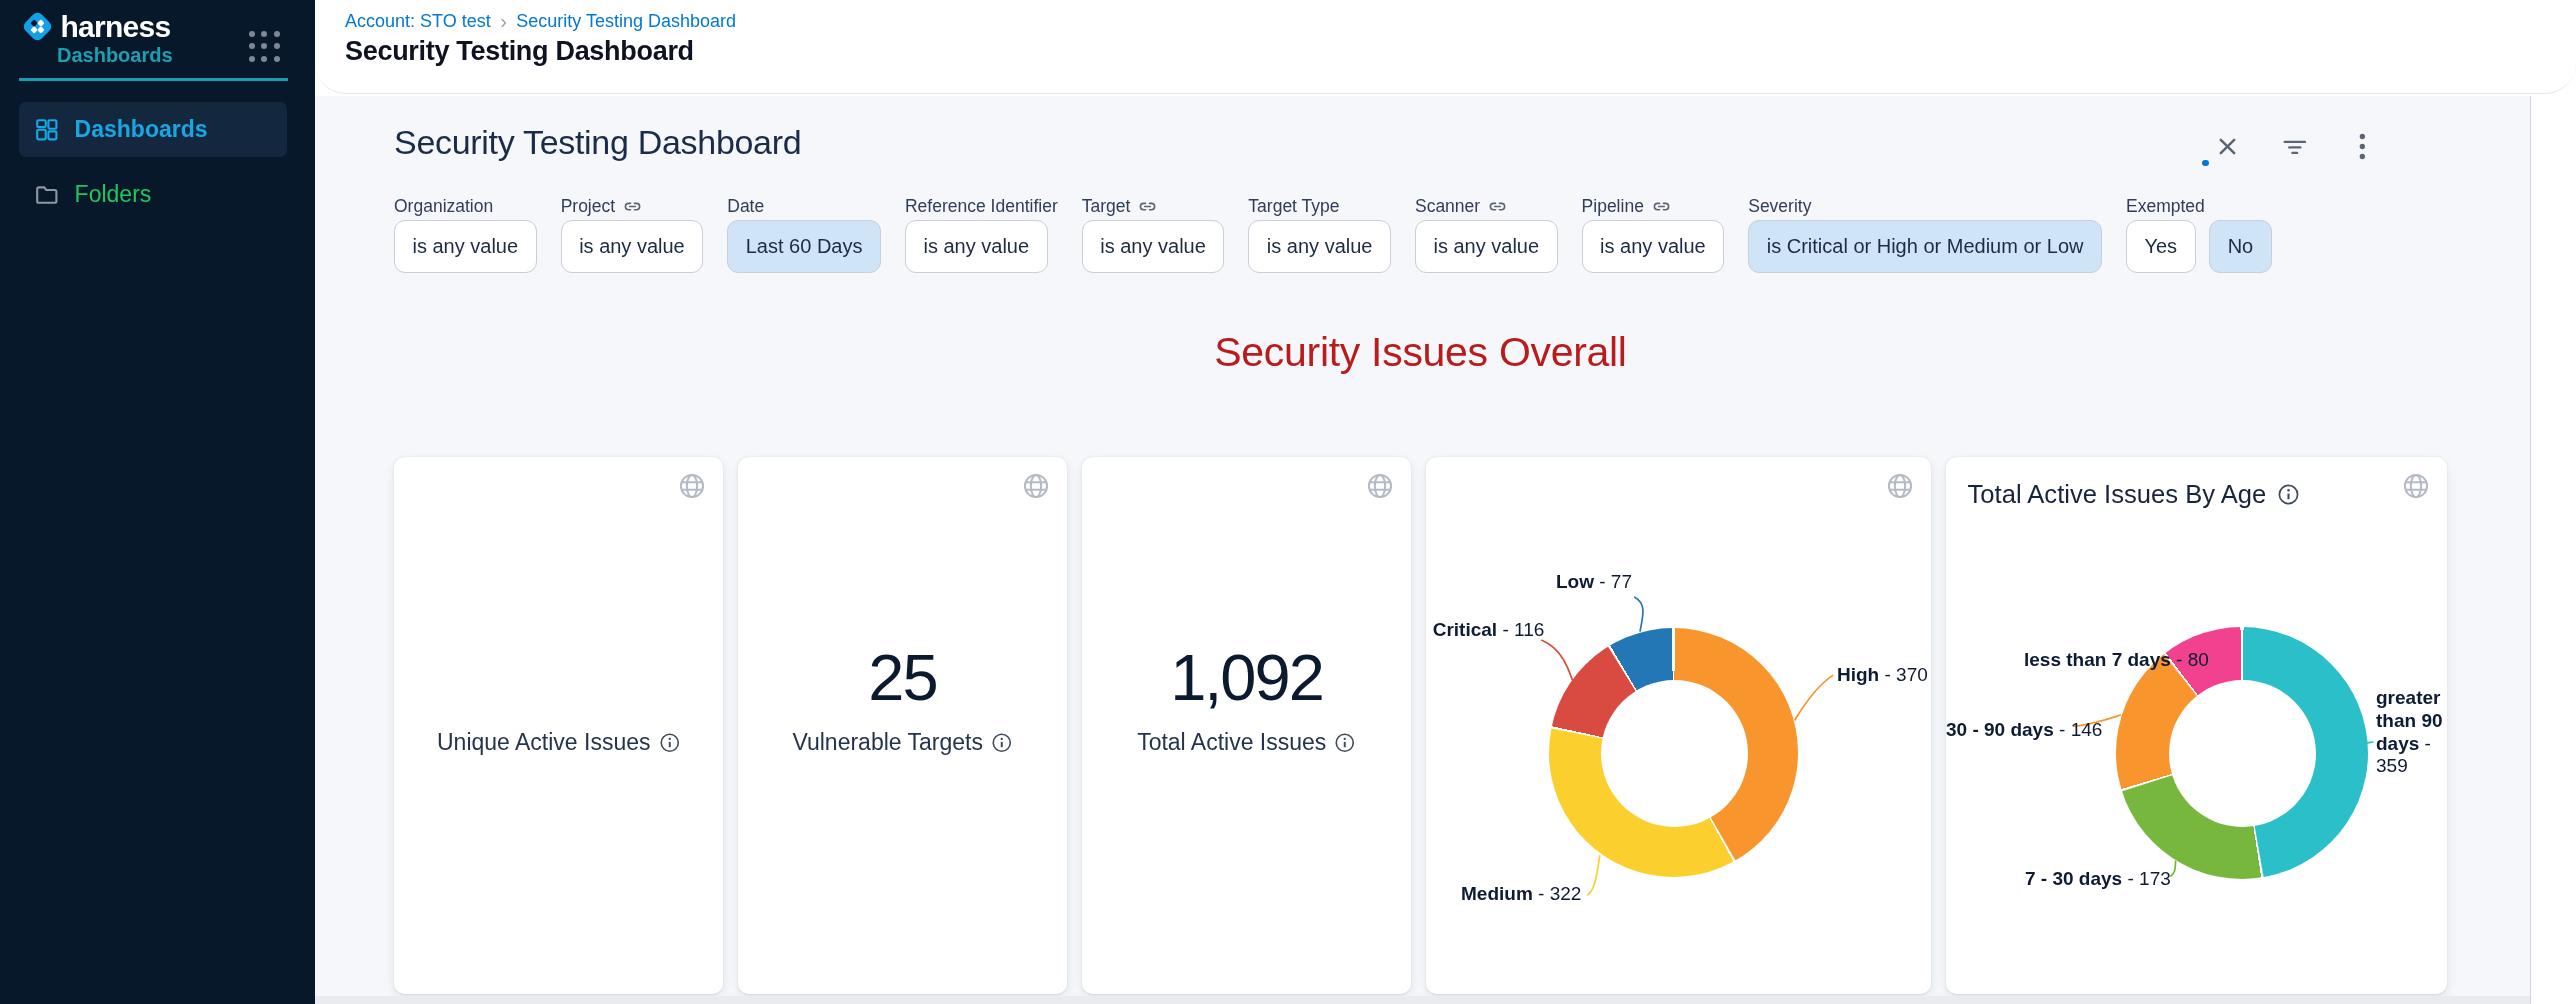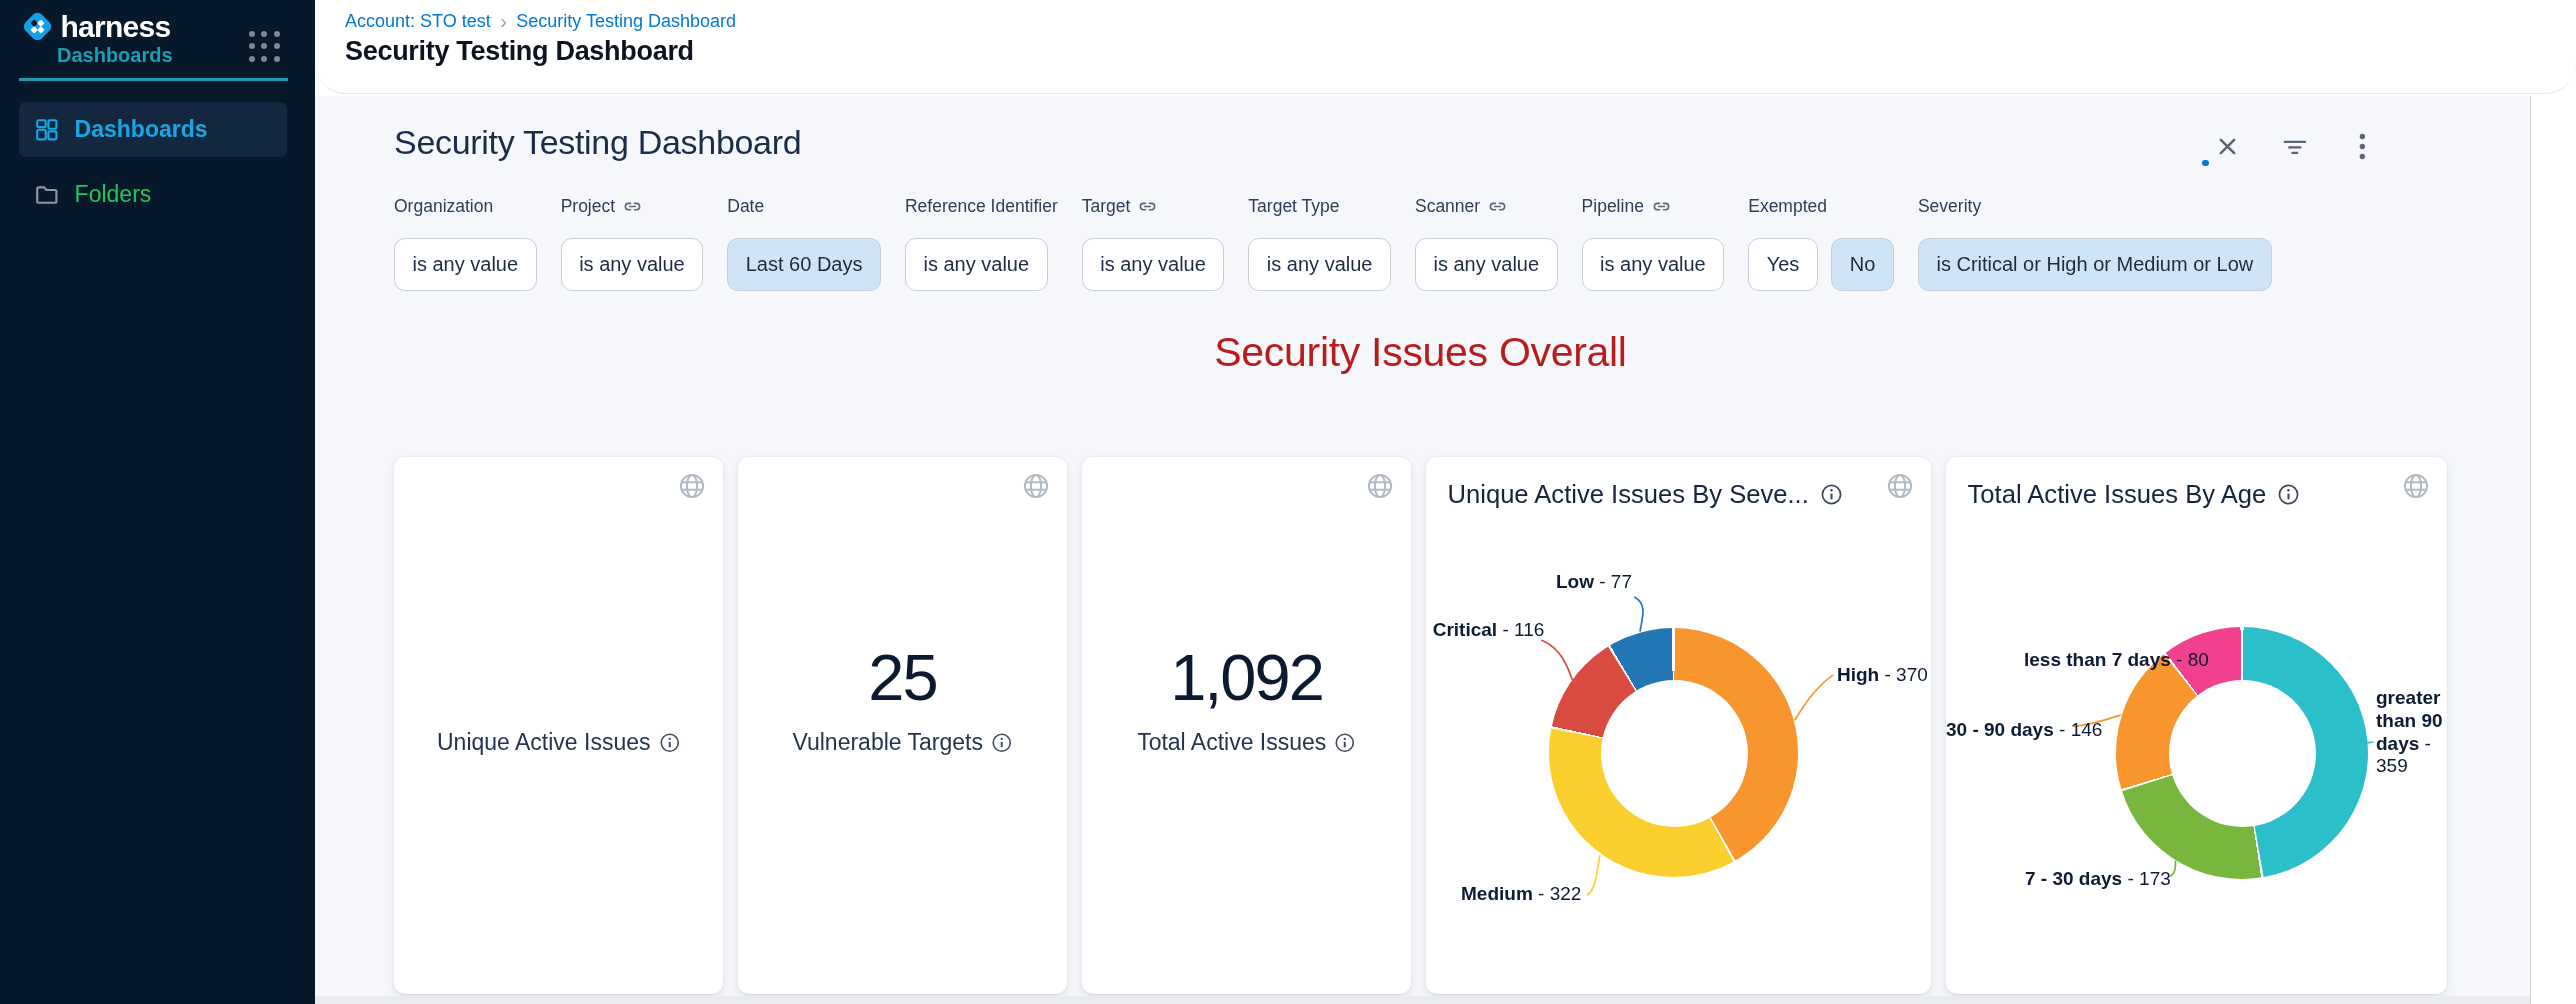--- a/index.html
+++ b/index.html
@@ -49,21 +49,21 @@
   .bottom-strip { position: absolute; left: 0; bottom: 0; width: 2215px; height: 8.8px; background: #e9ebef; }
 
   .panel-title { position: absolute; left: 79px; top: 27px; font-size: 34px; font-weight: 400; color: #1b2c49; letter-spacing: -0.3px; }
 
   .panel-actions { position: absolute; right: 155px; top: 38px; display: flex; gap: 42px; align-items: center; }
   .icon-btn { width: 25.6px; height: 25.6px; display: flex; align-items: center; justify-content: center; cursor: pointer; position: relative; }
   .notif-dot { position: absolute; left: -12px; bottom: -6.7px; width: 6.7px; height: 6.7px; border-radius: 50%; background: #0278d5; }
 
   
   .filters-row { position: absolute; left: 79px; top: 100px; display: flex; gap: 24px; align-items: flex-start; }
-  .filter .f-label { font-size: 17.5px; color: #2f3e58; margin-bottom: 22px; display: flex; align-items: center; gap: 8px; height: 20px; }
+  .filter .f-label { font-size: 17.5px; color: #2f3e58; margin-bottom: 4px; display: flex; align-items: center; gap: 8px; height: 20px; }
   .f-vals { display: flex; gap: 13.5px; }
   .chip {
     height: 53px; line-height: 50px; padding: 0 17.5px; background: #ffffff;
     border: 1.3px solid #c9ced8; border-radius: 11px; font-size: 20px; color: #1d2b44;
     white-space: nowrap; cursor: pointer;
   }
   .chip.hl { background: #cfe4f7; }
 
   .section-title { position: absolute; left: 79px; top: 233px; width: 2053px; text-align: center;
     font-size: 41px; font-weight: 400; color: #b91c1c; letter-spacing: -0.3px; }
@@ -277,33 +277,33 @@
             <path d="M14.5 8H17a4 4 0 0 1 0 8h-2.5"></path>
             <line x1="8.5" y1="12" x2="15.5" y2="12"></line>
           </svg>
         </div>
         <div class="f-vals">
           <div class="chip">is any value</div>
         </div>
       </div>
       <div class="filter">
         <div class="f-label">
+          <span>Severity</span>
+        </div>
+        <div class="f-vals">
+          <div class="chip hl">is Critical or High or Medium or Low</div>
+        </div>
+      </div>
+      <div class="filter">
+        <div class="f-label">
           <span>Exempted</span>
         </div>
         <div class="f-vals">
           <div class="chip">Yes</div>
           <div class="chip hl">No</div>
-        </div>
-      </div>
-      <div class="filter">
-        <div class="f-label">
-          <span>Severity</span>
-        </div>
-        <div class="f-vals">
-          <div class="chip hl">is Critical or High or Medium or Low</div>
         </div>
       </div>
     </div>
 
   <div class="section-title">Security Issues Overall</div>
 
   <div class="cards-row">
     <div id="stat-cards" style="display:contents"><div class="card stat">
           <div class="globe">
             <svg width="28" height="28" viewBox="0 0 24 24" fill="none" stroke="#b3bac4" stroke-width="1.7">
@@ -359,30 +359,20 @@
               <svg width="21.5" height="21.5" viewBox="0 0 24 24" fill="none" stroke="#3f4a5c" stroke-width="1.8">
                 <circle cx="12" cy="12" r="9.5"></circle>
                 <line x1="12" y1="11" x2="12" y2="17" stroke-width="2.2"></line>
                 <circle cx="12" cy="7.6" r="1.3" fill="#3f4a5c" stroke="none"></circle>
               </svg>
             </span>
           </div>
         </div></div>
 
     <div class="card chart1 c1">
-      <div class="chart-title">
-        <span>Unique Active Issues By Seve...</span>
-        <span>
-          <svg width="23" height="23" viewBox="0 0 24 24" fill="none" stroke="#3f4a5c" stroke-width="1.8">
-            <circle cx="12" cy="12" r="9.5"></circle>
-              <line x1="12" y1="11" x2="12" y2="17" stroke-width="2.2"></line>
-              <circle cx="12" cy="7.6" r="1.3" fill="#3f4a5c" stroke="none"></circle>
-          </svg>
-        </span>
-      </div>
       <div class="globe">
         <svg width="28" height="28" viewBox="0 0 24 24" fill="none" stroke="#b3bac4" stroke-width="1.7">
           <circle cx="12" cy="12" r="9.5"></circle>
             <ellipse cx="12" cy="12" rx="4.4" ry="9.5"></ellipse>
           <line x1="3" y1="8.8" x2="21" y2="8.8"></line>
             <line x1="3" y1="15.2" x2="21" y2="15.2"></line>
         </svg>
       </div>
       <div class="donut" style="background: conic-gradient(rgb(255, 255, 255) 0deg, rgb(255, 255, 255) 0.7deg, rgb(248, 149, 45) 0.7deg, rgb(248, 149, 45) 149.808deg, rgb(255, 255, 255) 150.508deg, rgb(255, 255, 255) 151.208deg, rgb(251, 208, 46) 151.208deg, rgb(251, 208, 46) 280.792deg, rgb(255, 255, 255) 281.492deg, rgb(255, 255, 255) 282.192deg, rgb(217, 75, 64) 282.192deg, rgb(217, 75, 64) 327.978deg, rgb(255, 255, 255) 328.678deg, rgb(255, 255, 255) 329.378deg, rgb(34, 119, 180) 329.378deg, rgb(34, 119, 180) 359.3deg, rgb(255, 255, 255) 359.3deg, rgb(255, 255, 255) 360deg);"></div>
       <svg class="callouts" width="505" height="537" viewBox="0 0 750 797" fill="none" stroke-width="2.5" stroke-linecap="round">

